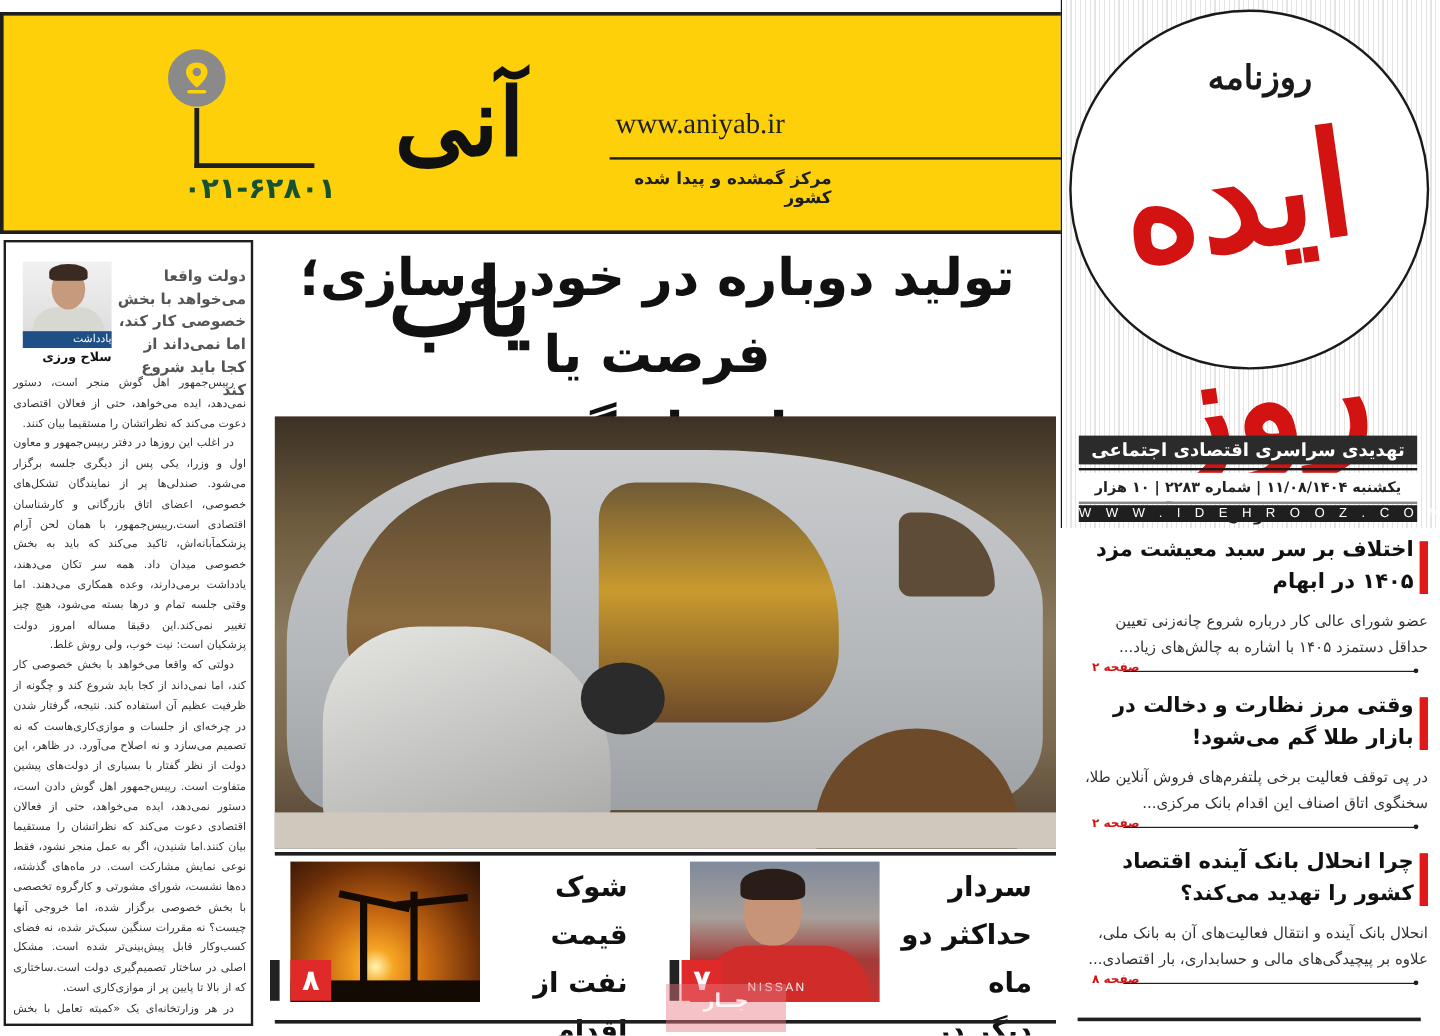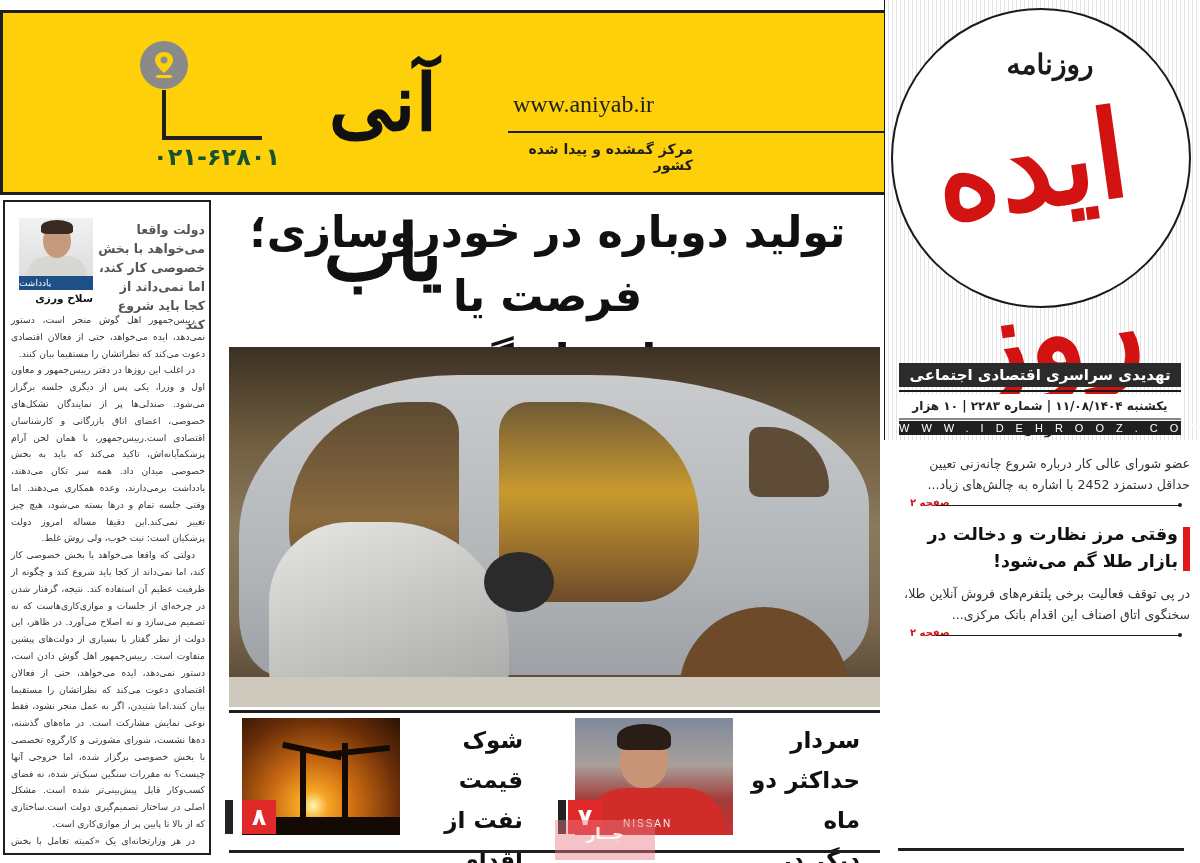--- a/index.html
+++ b/index.html
@@ -168,21 +168,21 @@
   }
   .author-photo {
     position: absolute; left: 14px; top: 16px; width: 74px; height: 64px; overflow: hidden;
     background: linear-gradient(180deg, #f1f1f1, #dcdcdc);
   }
   .author-face { position: absolute; left: 24px; top: 6px; width: 28px; height: 34px; border-radius: 50%; background: #c59a7d; }
   .author-hair { position: absolute; left: 22px; top: 2px; width: 32px; height: 14px; border-radius: 50% 50% 20% 20%; background: #3a2a22; }
   .author-body { position: absolute; left: 8px; top: 38px; width: 60px; height: 30px; border-radius: 20px 20px 0 0; background: #d8d8d2; }
   .opinion-label {
     position: absolute; left: 14px; top: 74px; width: 74px; height: 14px; background: #1e4f86;
-    color: #ffffff; font-size: 9px; text-align: left; line-height: 14px; direction: rtl;
+    color: #ffffff; font-size: 9px; text-align: right; line-height: 14px; direction: rtl;
   }
   .author-name {
     position: absolute; left: 14px; top: 90px; width: 74px; direction: rtl;
     font-size: 10.5px; font-weight: bold; color: #111;
   }
   .opinion-body {
     position: absolute; left: 6px; top: 110px; width: 194px; text-align: justify; direction: rtl;
     font-size: 9.2px; line-height: 16.8px; color: #333;
   }
   .opinion-body p { text-indent: 10px; }
@@ -303,30 +303,40 @@
   <div class="opinion-body">
     <p>رییس‌جمهور اهل گوش منجر است، دستور نمی‌دهد، ایده می‌خواهد، حتی از فعالان اقتصادی دعوت می‌کند که نظراتشان را مستقیما بیان کنند.</p>
     <p>در اغلب این روزها در دفتر رییس‌جمهور و معاون اول و وزرا، یکی پس از دیگری جلسه برگزار می‌شود. صندلی‌ها پر از نمایندگان تشکل‌های خصوصی، اعضای اتاق بازرگانی و کارشناسان اقتصادی است.رییس‌جمهور، با همان لحن آرام پزشکمآبانه‌اش، تاکید می‌کند که باید به بخش خصوصی میدان داد. همه سر تکان می‌دهند، یادداشت برمی‌دارند، وعده همکاری می‌دهند. اما وقتی جلسه تمام و درها بسته می‌شود، هیچ چیز تغییر نمی‌کند.این دقیقا مساله امروز دولت پزشکیان است: نیت خوب، ولی روش غلط.</p>
     <p>دولتی که واقعا می‌خواهد با بخش خصوصی کار کند، اما نمی‌داند از کجا باید شروع کند و چگونه از ظرفیت عظیم آن استفاده کند. نتیجه، گرفتار شدن در چرخه‌ای از جلسات و موازی‌کاری‌هاست که نه تصمیم می‌سازد و نه اصلاح می‌آورد. در ظاهر، این دولت از نظر گفتار با بسیاری از دولت‌های پیشین متفاوت است. رییس‌جمهور اهل گوش دادن است، دستور نمی‌دهد، ایده می‌خواهد، حتی از فعالان اقتصادی دعوت می‌کند که نظراتشان را مستقیما بیان کنند.اما شنیدن، اگر به عمل منجر نشود، فقط نوعی نمایش مشارکت است. در ماه‌های گذشته، ده‌ها نشست، شورای مشورتی و کارگروه تخصصی با بخش خصوصی برگزار شده، اما خروجی آنها چیست؟ نه مقررات سنگین سبک‌تر شده، نه فضای کسب‌وکار قابل پیش‌بینی‌تر شده است. مشکل اصلی در ساختار تصمیم‌گیری دولت است.ساختاری که از بالا تا پایین پر از موازی‌کاری است.</p>
     <p>در هر وزارتخانه‌ای یک «کمیته تعامل با بخش خصوصی» تشکیل شده، اما هیچ نقشه راه واحدی وجود ندارد. اتاق‌های بازرگانی، تشکل‌ها و انجمن‌ها نمی‌دانند دقیقا باید با چه نهادی گفت‌وگو کنند و چه کسی تصمیم نهایی را می‌گیرد. این آشفتگی نهادی، بخش خصوصی را خسته و بی‌اعتماد کرده است. از سوی دیگر، دولت پزشکیان بیش از اندازه به فرآیند و جلسه دل بسته است. در این دولت، گاهی احساس می‌شود تصمیم‌سازی خود هدف نیست، بلکه «برگزاری جلسه درباره تصمیم‌سازی» هدف شده است.</p>
   </div>
 </div>
 
 <div class="news-col">
   <div class="news-item">
-    <div class="news-summary">عضو شورای عالی کار درباره شروع چانه‌زنی تعیین حداقل دستمزد 2452 با اشاره به چالش‌های زیاد...</div>
+    <div class="news-headline">اختلاف بر سر سبد معیشت مزد ۱۴۰۵ در ابهام</div>
+    <div class="news-summary">عضو شورای عالی کار درباره شروع چانه‌زنی تعیین حداقل دستمزد ۱۴۰۵ با اشاره به چالش‌های زیاد...</div>
     <div class="news-page-row">
       <span class="news-page">صفحه ۲</span>
       <span class="news-page-line"></span>
       <span class="news-page-dot"></span>
     </div>
   </div>
   <div class="news-item" style="margin-top:6px;">
     <div class="news-headline">وقتی مرز نظارت و دخالت در بازار طلا گم می‌شود!</div>
     <div class="news-summary">در پی توقف فعالیت برخی پلتفرم‌های فروش آنلاین طلا، سخنگوی اتاق اصناف این اقدام بانک مرکزی...</div>
     <div class="news-page-row">
       <span class="news-page">صفحه ۲</span>
       <span class="news-page-line"></span>
       <span class="news-page-dot"></span>
     </div>
   </div>
+  <div class="news-item" style="margin-top:6px;">
+    <div class="news-headline">چرا انحلال بانک آینده اقتصاد کشور را تهدید می‌کند؟</div>
+    <div class="news-summary">انحلال بانک آینده و انتقال فعالیت‌های آن به بانک ملی، علاوه بر پیچیدگی‌های مالی و حسابداری، بار اقتصادی...</div>
+    <div class="news-page-row">
+      <span class="news-page">صفحه ۸</span>
+      <span class="news-page-line"></span>
+      <span class="news-page-dot"></span>
+    </div>
+  </div>
 </div>
 <div class="news-col-bottom"></div>
 
 </body></html>

